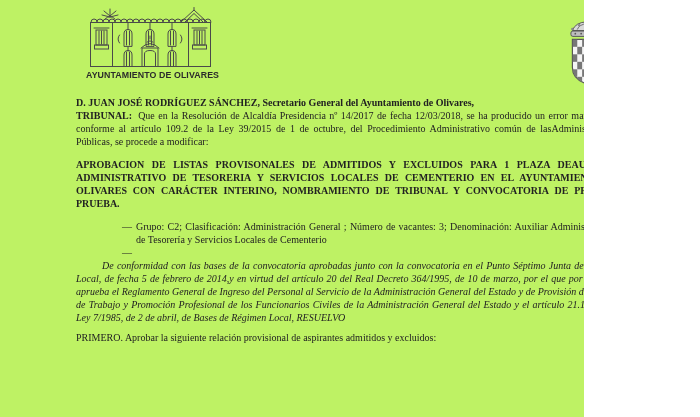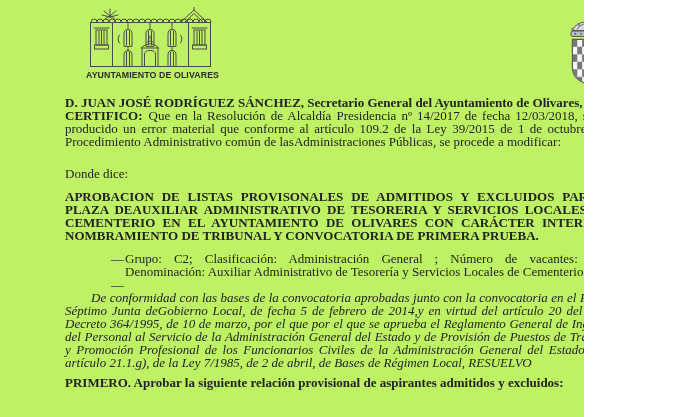--- a/index.html
+++ b/index.html
@@ -10,35 +10,35 @@
   
   .logo-block{position:absolute;left:86px;top:6px;width:128px;text-align:center;}
   .logo-block svg{display:block;margin:0 auto;}
   .logo-caption{
     margin-top:2px;font-family:"Liberation Sans", sans-serif;font-weight:bold;
     font-size:8.8px;letter-spacing:.1px;color:#2b2b2b;white-space:nowrap;
   }
   .coa-block{position:absolute;left:565px;top:14px;width:44px;}
   
   .content{
-    position:absolute;left:65px;top:96px;width:546px;
-    font-size:13px;line-height:13px;color:#222;
+    position:absolute;left:76px;top:96px;width:546px;
+    font-size:10px;line-height:13px;color:#222;
   }
   .content p{margin:0;text-align:justify;}
   .intro-line{font-weight:bold;}
   .label{font-weight:bold;margin-right:6px;}
   .donde{margin-top:19px !important;text-align:left !important;}
   .heading{margin-top:10px !important;font-weight:bold;}
   .expirado{text-indent:8px;}
   .bullet{margin-top:10px !important;display:flex;margin-left:46px !important;width:489px;}
   .bullet .dash{flex:0 0 auto;width:14px;}
   .bullet .bullet-text{flex:1 1 auto;text-align:justify;}
   .lone-dash{margin-left:46px !important;text-align:left !important;}
   .conformidad{text-indent:26px;font-style:italic;}
-  .primero{margin-top:7px !important;text-align:left;font-weight:bold;}
+  .primero{margin-top:7px !important;text-align:left;}
   .ln{stroke:#4a4a4a;stroke-width:1;fill:none;stroke-linecap:round;}
 </style>
 </head>
 <body>
 
 <div class="page">
 
   <div class="logo-block">
     <svg width="125" height="62" viewBox="0 0 125 62">
 
@@ -128,24 +128,23 @@
         <path d="M29.5 51.5 V55" stroke="#555" stroke-width="1.4"></path>
         <circle cx="29.5" cy="60" r="5" fill="#c9c9c9" stroke="#555" stroke-width="1"></circle>
         <path d="M29.5 65 V67.5" stroke="#555" stroke-width="1.4"></path>
       </g>
     </svg>
   </div>
 
   <div class="content">
 
     <p><span class="intro-line">D. JUAN JOSÉ RODRÍGUEZ SÁNCHEZ, Secretario General del Ayuntamiento de Olivares,</span><br>
-      <span class="label">CERTIFICO:</span><span>Que en la Resolución de Alcaldía Presidencia nº 14/2017 de fecha 12/03/2018, se ha producido un error material que conforme al artículo 109.2 de la Ley 39/2015 de 1 de octubre, del Procedimiento Administrativo común de lasAdministraciones Públicas, se procede a modificar:</span>
+      <span class="label">TRIBUNAL:</span><span>Que en la Resolución de Alcaldía Presidencia nº 14/2017 de fecha 12/03/2018, se ha producido un error material que conforme al artículo 109.2 de la Ley 39/2015 de 1 de octubre, del Procedimiento Administrativo común de lasAdministraciones Públicas, se procede a modificar:</span>
     </p>
 
-    <p class="donde">Donde dice:</p>
 
     <p class="heading">APROBACION DE LISTAS PROVISONALES DE ADMITIDOS Y EXCLUIDOS PARA 1 PLAZA DEAUXILIAR ADMINISTRATIVO DE TESORERIA Y SERVICIOS LOCALES DE CEMENTERIO EN EL AYUNTAMIENTO DE OLIVARES CON CARÁCTER INTERINO, NOMBRAMIENTO DE TRIBUNAL Y CONVOCATORIA DE PRIMERA PRUEBA.</p>
 
 
     <p class="bullet">
       <span class="dash">—</span>
         <span class="bullet-text">Grupo: C2; Clasificación: Administración General ; Número de vacantes: 3; Denominación: Auxiliar Administrativo de Tesorería y Servicios Locales de Cementerio</span>
     </p>
 
     <p class="lone-dash">—</p>

